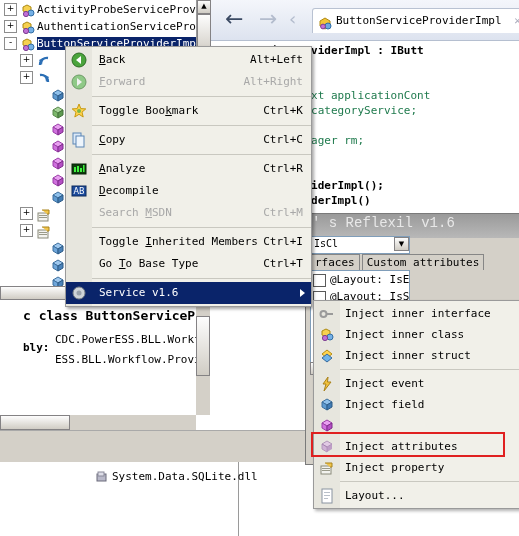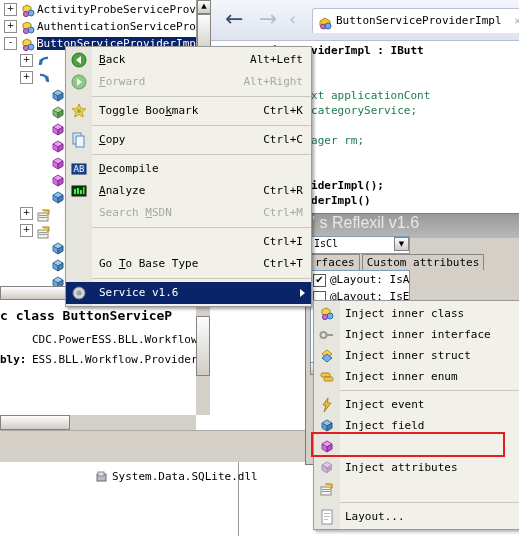--- a/index.html
+++ b/index.html
@@ -41,37 +41,37 @@
   #doc-tab{left:312px;top:8px;height:24px;background:#ffffff;border:1px solid #b9c2d2;
     border-bottom:none;border-radius:3px 3px 0 0;padding:0 6px;line-height:24px;white-space:nowrap;}
   #code-body{left:211px;top:41px;width:308px;height:259px;background:#fff;overflow:hidden;}
   .code-line{white-space:pre;font-family:"DejaVu Sans Mono",monospace;font-size:11px;height:15px;line-height:15px;}
 
   
   #code-gutter{left:211px;top:41px;width:8px;height:259px;background:#fff;border-right:1px solid #cfcfcf;}
 
   
   #lower-code{left:0;top:300px;width:210px;height:110px;background:#fff;overflow:hidden;}
-  #lower-code .code-line{height:16px;line-height:16px;}
+  #lower-code .code-line{height:16px;line-height:16px;margin-left:23px;}
 
   
   #lower-hscroll{left:0;top:415px;width:196px;height:15px;background:#d4d0c8;}
   #lower-vscroll{left:196px;top:300px;width:14px;height:115px;background:#d4d0c8;}
 
   
   #bottom-area{left:0;top:462px;width:425px;height:74px;background:#ffffff;}
   #bottom-divider{left:238px;top:462px;width:1px;height:74px;background:#9a9a9a;}
 
   
   #reflexil-window{left:305px;top:213px;width:214px;height:250px;
     background:#d4d0c8;border:1px solid #7a7a7a;}
   #reflexil-title{height:24px;line-height:18px;
     background:linear-gradient(#9a9a9a,#b8b8b8);
-    color:#e8e8e8;font-size:16px;padding-left:6px;white-space:nowrap;
-    font-family:Liberation Sans, sans-serif;}
+    color:#e8e8e8;font-size:14px;padding-left:6px;white-space:nowrap;
+    font-family:Liberation Mono, monospace;}
   #reflexil-tabs{position:absolute;left:4px;top:40px;height:16px;white-space:nowrap;text-decoration:underline;}
   .rtab{display:inline-block;height:15px;line-height:15px;padding:0 4px;background:#d4d0c8;
     border:1px solid #868686;border-bottom:none;margin-right:2px;font-size:11px;}
   #reflexil-list{position:absolute;left:4px;top:56px;width:98px;height:92px;background:#fff;
     border:1px solid #7f9db9;overflow:hidden;}
   .chk-row{height:17px;line-height:17px;white-space:nowrap;padding-left:2px;}
   .cbox{display:inline-block;width:11px;height:11px;border:1px solid #5a5a5a;background:#fff;
     vertical-align:middle;margin-right:4px;text-align:center;line-height:10px;font-size:10px;
     font-family:"DejaVu Sans",sans-serif;color:#000;}
   #reflexil-combo{position:absolute;left:4px;top:22px;width:98px;height:16px;background:#fff;
@@ -248,21 +248,21 @@
         <div class="code-line"></div>
         <div class="code-line"></div>
         <div class="code-line" style="font-weight: bold;">onServiceProviderImpl();</div>
         <div class="code-line" style="font-weight: bold;">Service ProviderImpl()</div>
       </div>
   </div>
 
   <div class="abs" id="lower-code">
     <div class="code-line abs" style="left: 0px; top: 8px; font-weight: bold; font-size: 13px;" style2="bold">c class ButtonServiceP</div>
     <div class="code-line abs" style="left:32px;top:32px;">CDC.PowerESS.BLL.Workflow.</div>
-    <div class="code-line abs" style="left:0;top:52px;font-weight:bold;">bly:</div>
+    <div class="code-line abs" style="left:0;top:40px;font-weight:bold;">bly:</div>
     <div class="code-line abs" style="left:32px;top:52px;">ESS.BLL.Workflow.Provider,</div>
   </div>
 
   <div class="abs" id="lower-vscroll">
     <div class="sb-thumb" style="height:60px;margin-top:16px;"></div>
   </div>
   <div class="abs" id="lower-hscroll">
     <div class="sb-thumb" style="width:70px;height:15px;"></div>
   </div>
 
@@ -287,21 +287,20 @@
   </div>
 
   <div id="reflexil-combo">
     <span class="abs" style="left:3px;top:1px;font-size:10px;">IsCl</span>
     <span class="cbtn">▼</span>
   </div>
 
   <div id="reflexil-tabs"><span class="rtab">rfaces</span><span class="rtab">Custom attributes</span></div>
 
   <div id="reflexil-list">
-      <div class="chk-row"><span class="cbox">✔</span><span>@Layout: IsA</span></div>
       <div class="chk-row"><span class="cbox"></span><span>@Layout: IsE</span></div>
       <div class="chk-row"><span class="cbox"></span><span>@Layout: IsS</span></div>
       <div class="chk-row"><span class="cbox"></span><span>@Member acce</span></div>
       <div class="chk-row"><span class="cbox"></span><span>@Member acce</span></div>
     </div>
 
   <div id="reflexil-hscroll">
     <div class="sb-thumb" style="width:40px;height:13px;"></div>
   </div>
 
@@ -341,42 +340,43 @@
         <span class="mico"><svg width="16" height="16" viewBox="0 0 16 16">
             <rect x="2" y="1" width="8" height="11" fill="#dce9f7" stroke="#5b85b5"></rect>
             <rect x="5" y="4" width="8" height="11" fill="#eef5fc" stroke="#5b85b5"></rect>
           </svg></span>
         <span class="mlabel"><span class="uline">C</span>opy</span>
         <span class="mkey">Ctrl+C</span>
       </div>
       <div class="msep"></div>
       <div class="mi">
         <span class="mico"><svg width="16" height="16" viewBox="0 0 16 16">
-            <rect x="1" y="3" width="14" height="10" fill="#1c4b9c" stroke="#0c2a5c"></rect>
-            <text x="8" y="11" font-size="8" fill="#ffffff" text-anchor="middle" font-family="DejaVu Sans">AB</text>
-          </svg></span>
-        <span class="mlabel"><span class="uline">D</span>ecompile</span>
-      </div>
-      <div class="mi">
-        <span class="mico"><svg width="16" height="16" viewBox="0 0 16 16">
             <rect x="1" y="3" width="14" height="10" fill="#0d3b0d" stroke="#062006"></rect>
             <rect x="3" y="6" width="2" height="5" fill="#3ef23e"></rect>
             <rect x="6" y="5" width="2" height="6" fill="#3ef23e"></rect>
             <rect x="9" y="7" width="2" height="4" fill="#3ef23e"></rect>
             <rect x="12" y="4" width="1.5" height="7" fill="#3ef23e"></rect>
           </svg></span>
         <span class="mlabel"><span class="uline">A</span>nalyze</span>
         <span class="mkey">Ctrl+R</span>
       </div>
+      <div class="mi">
+        <span class="mico"><svg width="16" height="16" viewBox="0 0 16 16">
+            <rect x="1" y="3" width="14" height="10" fill="#1c4b9c" stroke="#0c2a5c"></rect>
+            <text x="8" y="11" font-size="8" fill="#ffffff" text-anchor="middle" font-family="DejaVu Sans">AB</text>
+          </svg></span>
+        <span class="mlabel"><span class="uline">D</span>ecompile</span>
+      </div>
       <div class="mi disabled">
         <span class="mlabel">Search <span class="uline">M</span>SDN</span>
         <span class="mkey">Ctrl+M</span>
       </div>
       <div class="msep"></div>
       <div class="mi">
+        <span class="mlabel">Toggle <span class="uline">I</span>nherited Members</span>
         <span class="mkey">Ctrl+I</span>
       </div>
       <div class="mi">
         <span class="mlabel">Go <span class="uline">T</span>o Base Type</span>
         <span class="mkey">Ctrl+T</span>
       </div>
       <div class="msep"></div>
       <div class="mi hl">
         <span class="mico"><svg width="16" height="16" viewBox="0 0 16 16">
             <circle cx="8" cy="8" r="6" fill="#cfd4d8" stroke="#7a8288"></circle>
@@ -386,46 +386,39 @@
         <span class="arrow"></span>
       </div>
     </div>
 </div>
 
 <div class="abs" id="sub-menu">
   <div class="gutter"></div>
   <div id="sub-items" style="position:relative;padding:2px 0;">
       <div class="mi">
         <span class="mico"><svg width="16" height="16" viewBox="0 0 16 16">
+            <circle cx="4.5" cy="8" r="3" fill="none" stroke="#9a9a9a" stroke-width="2"></circle>
+            <rect x="7" y="7" width="7" height="2" fill="#9a9a9a"></rect>
+          </svg></span>
+        <span class="mlabel">Inject inner interface</span>
+      </div>
+      <div class="mi">
+        <span class="mico"><svg width="16" height="16" viewBox="0 0 16 16">
             <polygon points="7,2 11,4 11,8 7,10 3,8 3,4" fill="#f6d14f" stroke="#ad8a13"></polygon>
             <circle cx="11" cy="10" r="3" fill="#74b0e6" stroke="#336ea5"></circle>
             <circle cx="6" cy="11" r="2.6" fill="#c06fd8" stroke="#7c3e90"></circle>
           </svg></span>
         <span class="mlabel">Inject inner class</span>
       </div>
       <div class="mi">
         <span class="mico"><svg width="16" height="16" viewBox="0 0 16 16">
-            <circle cx="4.5" cy="8" r="3" fill="none" stroke="#9a9a9a" stroke-width="2"></circle>
-            <rect x="7" y="7" width="7" height="2" fill="#9a9a9a"></rect>
-          </svg></span>
-        <span class="mlabel">Inject inner interface</span>
-      </div>
-      <div class="mi">
-        <span class="mico"><svg width="16" height="16" viewBox="0 0 16 16">
             <polygon points="8,2 13,6 8,10 3,6" fill="#ffd34d" stroke="#b48c12"></polygon>
             <polygon points="8,6 13,10 8,14 3,10" fill="#6fb3e8" stroke="#35699e"></polygon>
           </svg></span>
         <span class="mlabel">Inject inner struct</span>
-      </div>
-      <div class="mi">
-        <span class="mico"><svg width="16" height="16" viewBox="0 0 16 16">
-            <rect x="2" y="4" width="9" height="4" rx="1.5" fill="#f0c44a" stroke="#a8821a"></rect>
-            <rect x="5" y="8" width="9" height="4" rx="1.5" fill="#f0c44a" stroke="#a8821a"></rect>
-          </svg></span>
-        <span class="mlabel">Inject inner enum</span>
       </div>
       <div class="msep"></div>
       <div class="mi">
         <span class="mico"><svg width="16" height="16" viewBox="0 0 16 16">
             <polygon points="9,1 4,8 7,8 5,15 12,6 8.5,6" fill="#f2c13c" stroke="#a9821c"></polygon>
           </svg></span>
         <span class="mlabel">Inject event</span>
       </div>
       <div class="mi">
         <span class="mico"><svg width="16" height="16" viewBox="0 0 16 16">
@@ -450,20 +443,21 @@
           </svg></span>
         <span class="mlabel">Inject attributes</span>
       </div>
       <div class="mi">
         <span class="mico"><svg width="16" height="16" viewBox="0 0 16 16">
             <rect x="2" y="6" width="10" height="8" fill="#f3f3ef" stroke="#8a8a7a"></rect>
             <rect x="3" y="8" width="8" height="1" fill="#9a9a8a"></rect>
             <rect x="3" y="10" width="8" height="1" fill="#9a9a8a"></rect>
             <path d="M6 3 L13 3 L13 7 L11 7" fill="#f0c44a" stroke="#a8821a"></path>
           </svg></span>
+        <span class="mlabel">Inject property</span>
       </div>
       <div class="msep"></div>
       <div class="mi">
         <span class="mico"><svg width="16" height="16" viewBox="0 0 16 16">
             <rect x="3" y="1" width="10" height="14" fill="#ffffff" stroke="#8a93a0"></rect>
             <rect x="5" y="4" width="6" height="1" fill="#b9c0c9"></rect>
             <rect x="5" y="7" width="6" height="1" fill="#b9c0c9"></rect>
             <rect x="5" y="10" width="4" height="1" fill="#b9c0c9"></rect>
           </svg></span>
         <span class="mlabel">Layout...</span>

